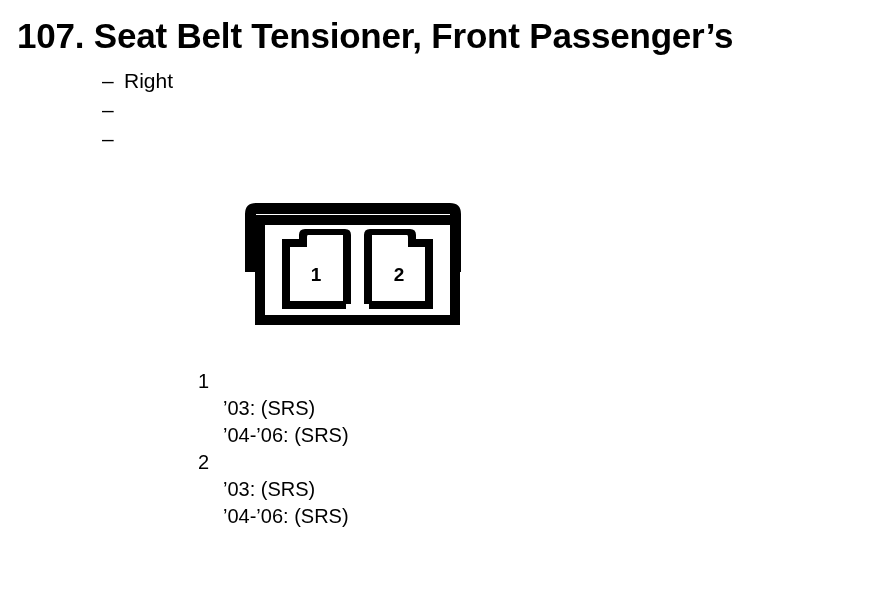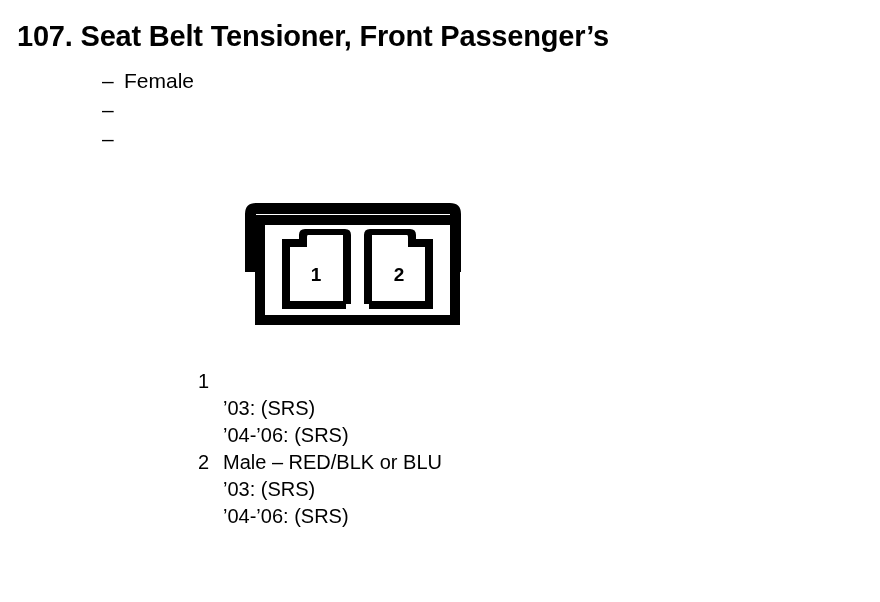--- a/index.html
+++ b/index.html
@@ -21,21 +21,21 @@
   #heading-block {
     position: absolute;
     left: 0;
     top: 0;
     width: 880px;
   }
   #page-title {
     position: absolute;
     left: 17px;
     top: 16px;
-    font-size: 29px;
+    font-size: 35px;
     font-weight: bold;
     letter-spacing: -0.2px;
     white-space: nowrap;
     line-height: 40px;
   }
   #title-number {
     display: inline;
   }
   #title-text {
     display: inline;
@@ -120,21 +120,21 @@
 <div id="heading-block">
 
   <div id="page-title">
     <span id="title-number">107.</span>
     <span id="title-text">Seat Belt Tensioner, Front Passenger’s</span>
   </div>
 
   <div id="attribute-list">
     <div class="attribute-row">
       <span class="attribute-dash">–</span>
-      <span class="attribute-label">Female</span>
+      <span class="attribute-label">Right</span>
     </div>
     <div class="attribute-row">
       <span class="attribute-dash">–</span>
     </div>
     <div class="attribute-row">
       <span class="attribute-dash">–</span>
     </div>
   </div>
 
 </div>
@@ -225,21 +225,20 @@
     </div>
     <div class="pin-row">
       <span class="pin-indent"></span>
       <span class="pin-text">’04-’06: (SRS)</span>
     </div>
   </div>
 
   <div class="pin-group">
     <div class="pin-row">
       <span class="pin-number">2</span>
-      <span class="pin-text">Male – RED/BLK or BLU</span>
     </div>
     <div class="pin-row">
       <span class="pin-indent"></span>
       <span class="pin-text">’03: (SRS)</span>
     </div>
     <div class="pin-row">
       <span class="pin-indent"></span>
       <span class="pin-text">’04-’06: (SRS)</span>
     </div>
   </div>

